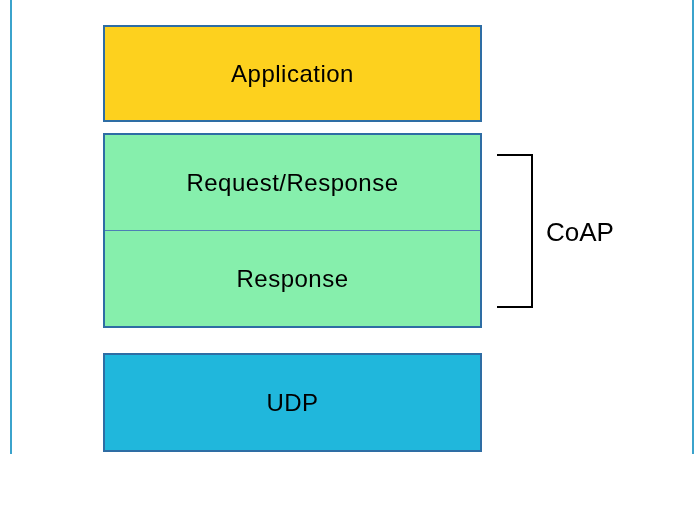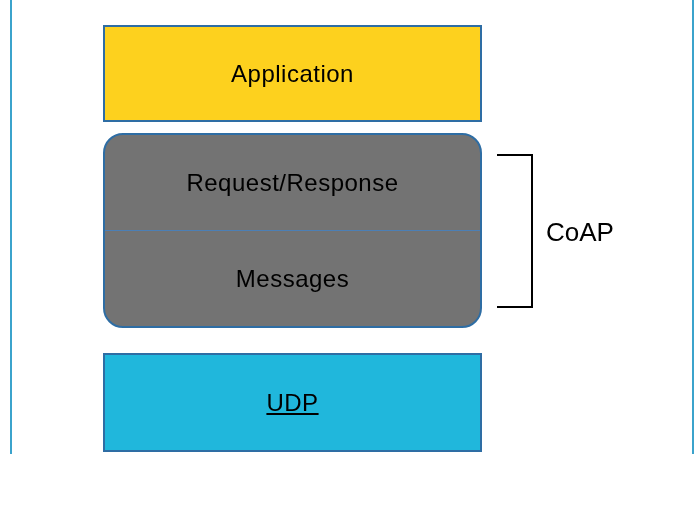--- a/index.html
+++ b/index.html
@@ -32,21 +32,21 @@
     justify-content: center;
   }
   .box-label {
     font-size: 24px;
     color: #000000;
     letter-spacing: 0.5px;
     white-space: nowrap;
   }
   .box-application { top: 25px;  height: 97px; }
   .box-coap        { top: 133px; height: 195px; flex-direction: column; align-items: stretch; padding: 0; }
-  .box-udp         { top: 353px; height: 99px; text-decoration: underline; }
+  .box-udp         { top: 353px; height: 99px; }
 
   .coap-section {
     flex: 1 1 0;
     display: flex;
     align-items: center;
     justify-content: center;
   }
   .coap-divider {
     height: 1px;
     width: 100%;
@@ -87,27 +87,27 @@
 <div class="canvas">
 
   <div class="frame-left" style="background: rgb(59, 163, 204);"></div>
   <div class="frame-right" style="background: rgb(59, 163, 204);"></div>
   <div class="frame-bottom" style="background: rgb(59, 163, 204);"></div>
 
   <div class="box box-application" style="background: rgb(253, 209, 30); border-color: rgb(46, 109, 164);">
     <span class="box-label">Application</span>
   </div>
 
-  <div class="box box-coap" style="background: #737373; border-color: rgb(46, 109, 164); border-radius: 20px;">
+  <div class="box box-coap" style="background: #86efac; border-color: rgb(46, 109, 164);">
     <div class="coap-section">
       <span class="box-label">Request/Response</span>
     </div>
     <div class="coap-divider" style="background: rgb(76, 127, 181);"></div>
     <div class="coap-section">
-      <span class="box-label">Messages</span>
+      <span class="box-label">Response</span>
     </div>
   </div>
 
   <div class="bracket" style="border-color: rgb(0, 0, 0);"></div>
   <div class="bracket-label" style="color: rgb(0, 0, 0); text-align: center;">CoAP</div>
 
   <div class="box box-udp" style="background: rgb(32, 183, 220); border-color: rgb(46, 109, 164);">
     <span class="box-label">UDP</span>
   </div>
 

